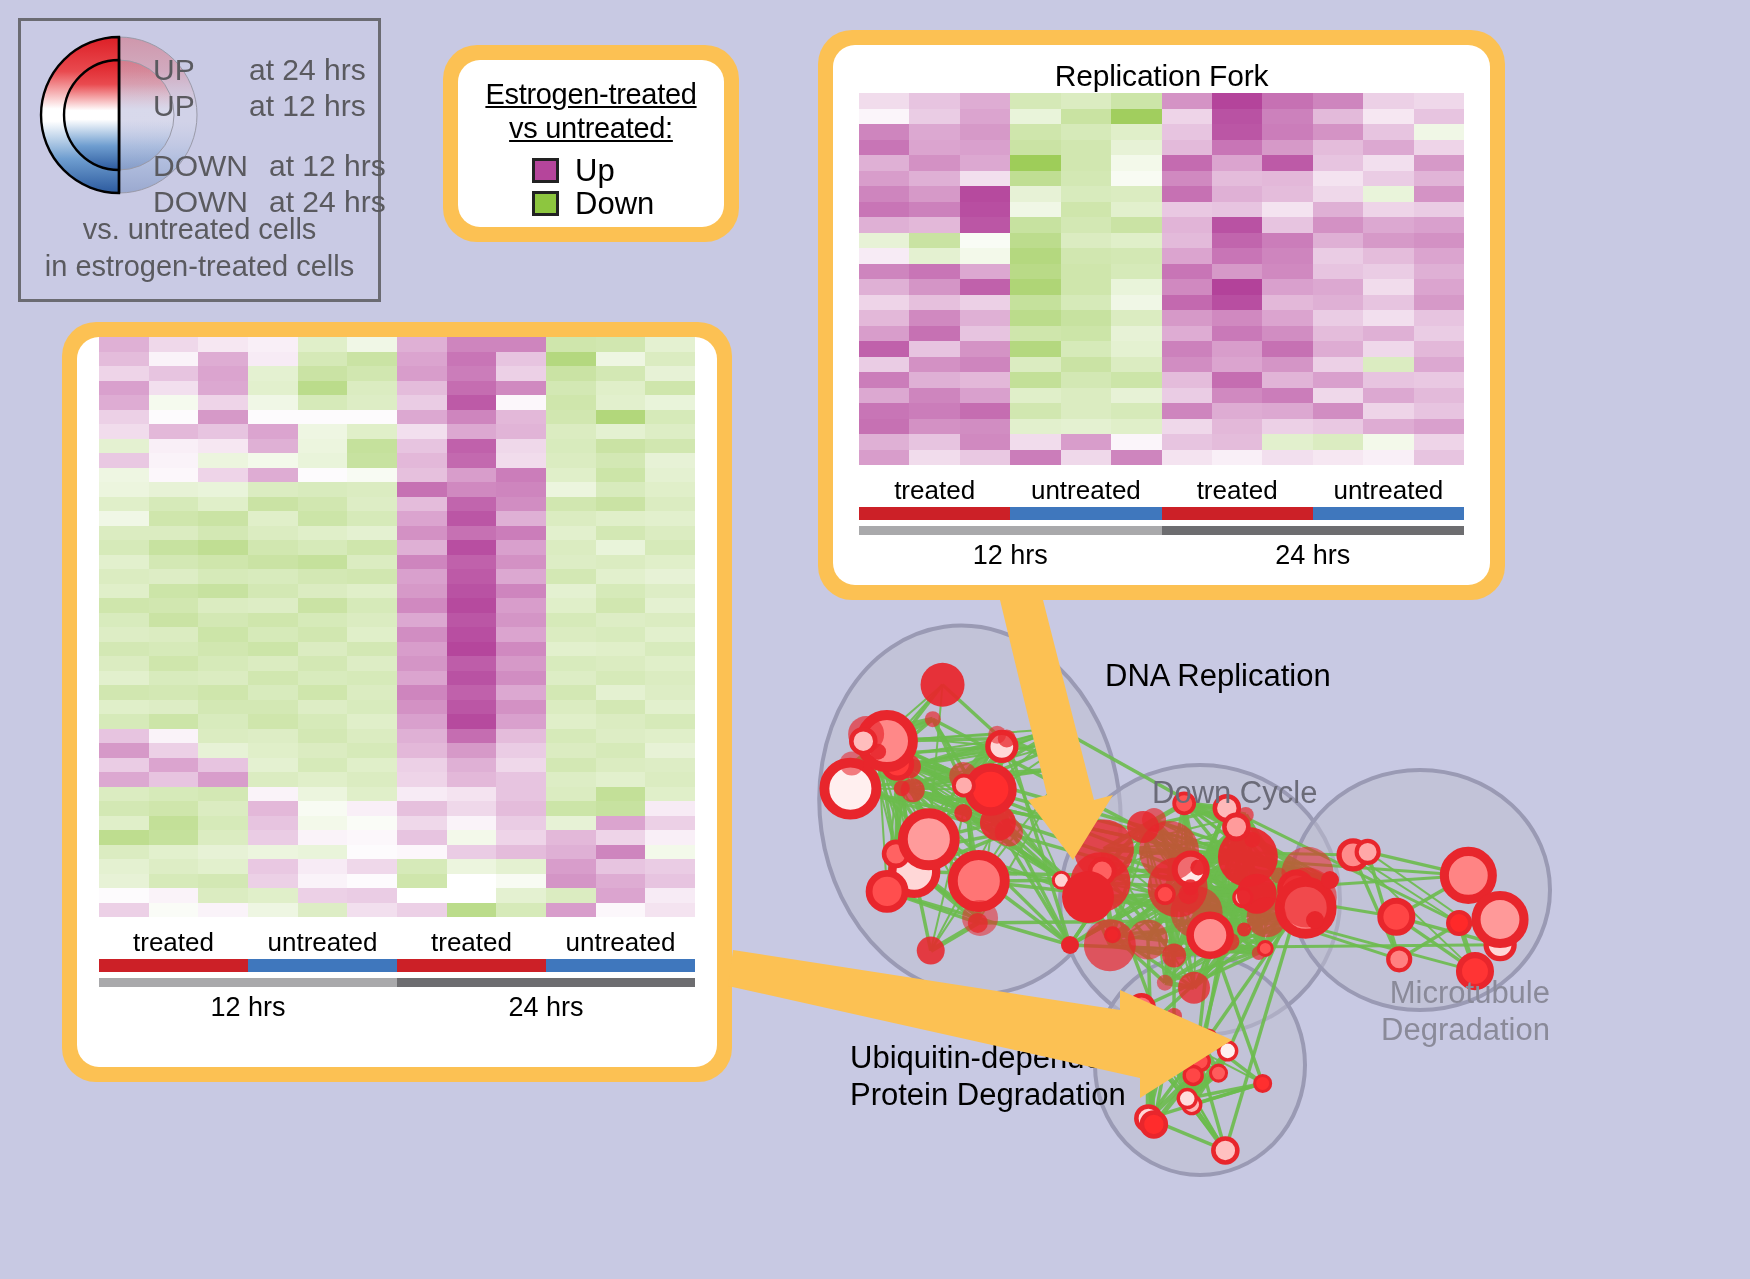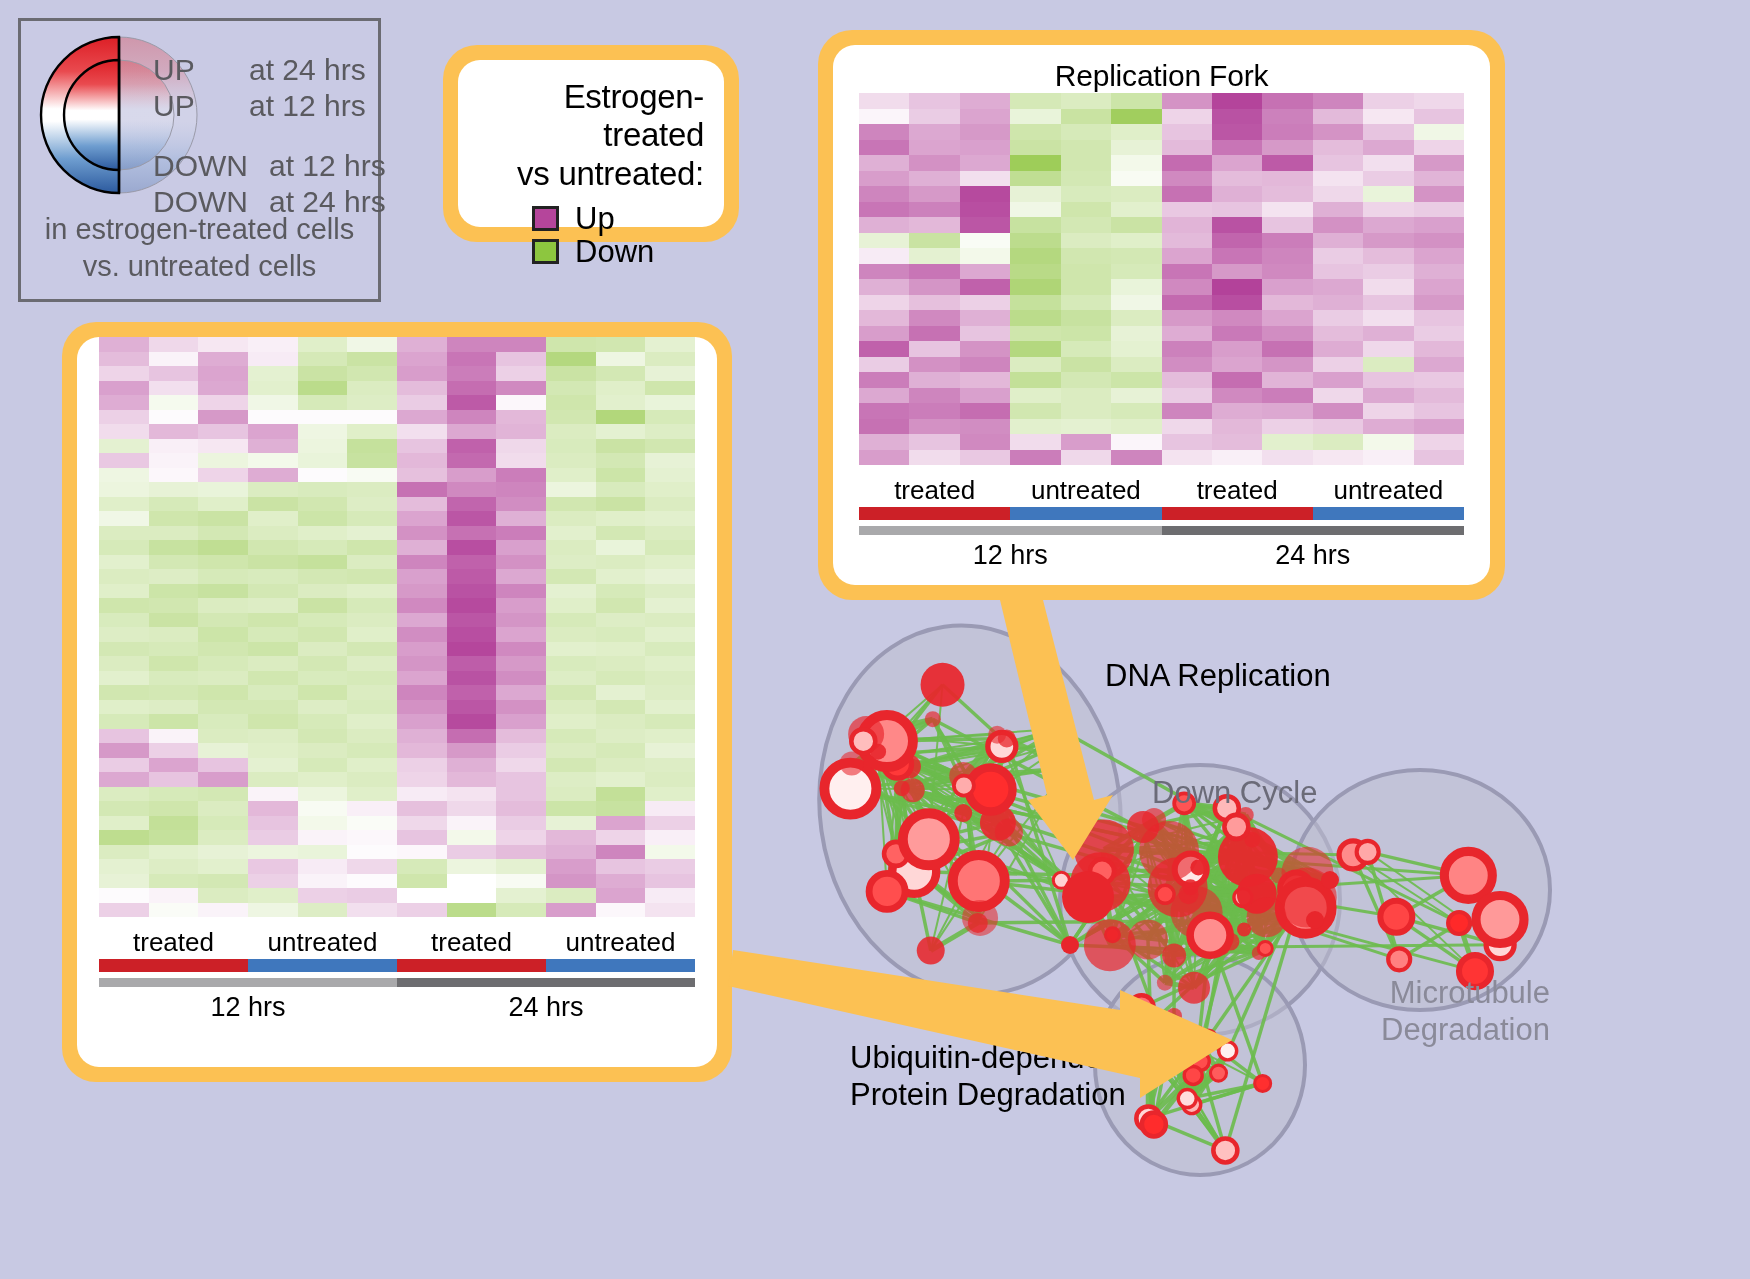--- a/index.html
+++ b/index.html
@@ -33,22 +33,23 @@
   .panel-inner{
     background:#ffffff;border-radius:22px;
     width:100%;height:100%;box-sizing:border-box;
     position:relative;
   }
 
   
   #legend-panel{left:443px;top:45px;width:296px;height:197px;}
   #legend-panel .panel-inner{padding:18px 20px 10px 20px;}
   .legend-title{
-    font-size:33px;color:#000;text-align:right;line-height:1.16;
+    font-size:29px;color:#000;text-align:center;line-height:1.16;
     letter-spacing:-0.3px;
+    text-decoration:underline;
   }
   .legend-items{margin-top:10px;padding-left:54px;}
   .legend-item{display:flex;align-items:center;margin-top:2px;}
   .swatch{
     width:27px;height:25px;border:3px solid #222;box-sizing:border-box;
     margin-right:16px;flex:none;
   }
   .legend-label{font-size:31px;color:#000;line-height:1;}
 
   
@@ -122,22 +123,22 @@
   <div class="key-word" style="left:132px;top:68px;">UP</div>
   <div class="key-row" style="left:228px;top:68px;">at 12 hrs</div>
 
   <div class="key-word" style="left:132px;top:128px;">DOWN</div>
   <div class="key-row" style="left:248px;top:128px;">at 12 hrs</div>
 
   <div class="key-word" style="left:132px;top:164px;">DOWN</div>
   <div class="key-row" style="left:248px;top:164px;">at 24 hrs</div>
 
   <div id="key-footer">
+    <div>vs. untreated cells</div>
     <div>in estrogen-treated cells</div>
-    <div>vs. untreated cells</div>
   </div>
 </div>
 
 <div class="abs panel" id="legend-panel">
   <div class="panel-inner">
     <div class="legend-title">
       <div>Estrogen-treated</div>
       <div>vs untreated:</div>
     </div>
     <div class="legend-items">

